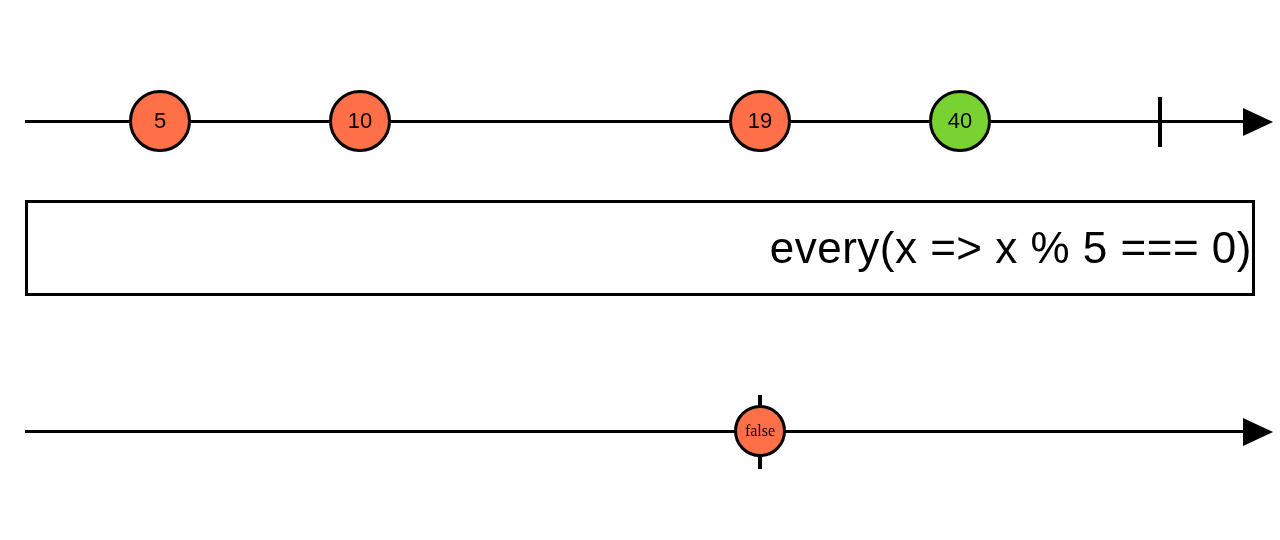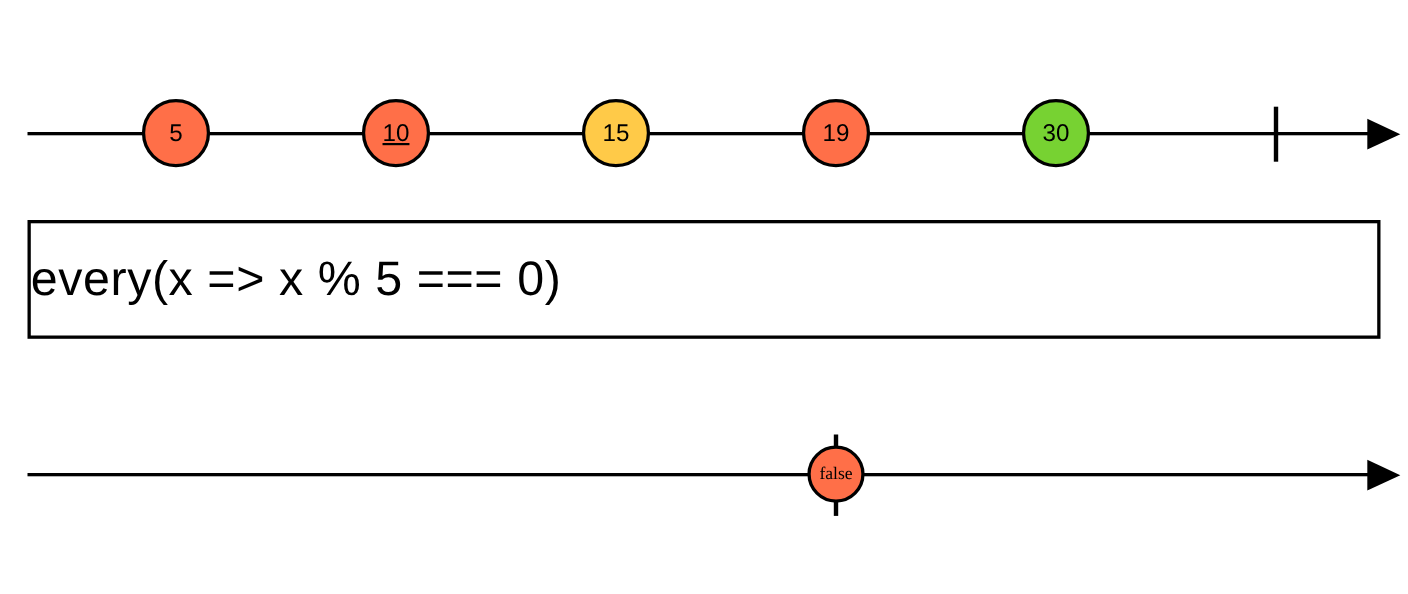--- a/index.html
+++ b/index.html
@@ -58,26 +58,26 @@
     background: #000;
     transform: translateX(-50%);
   }
 
   
   .operator-box {
     position: absolute;
     left: 25px;
     right: 25px;
     top: 200px;
-    height: 108px;
+    height: 96px;
     border: 3px solid #000;
     box-sizing: border-box;
     display: flex;
     align-items: center;
-    justify-content: flex-start;
+    justify-content: flex-end;
     background: #fafafa00;
   }
   .operator-label {
     font-size: 44px;
     letter-spacing: 0.5px;
   }
 </style>
 </head>
 <body>
 
@@ -87,41 +87,36 @@
   <div class="arrowhead" style="top:108px; left:1243px;"></div>
 
   <div class="tick" style="top:97px; height:50px; left:1160px;"></div>
 
   <div class="marble-wrap" style="left:160px; top:121px;">
     <div class="marble" style="width:62px;height:62px;background:#ff6f48;font-size:22px;" style-bg="#ff6f48">
       <span>5</span>
     </div>
   </div>
 
-  <div class="marble-wrap" style="left:360px; top:121px;text-decoration:underline;">
+  <div class="marble-wrap" style="left:360px; top:121px;">
     <div class="marble" style="width:62px;height:62px;background:#ff6f48;font-size:22px;">
       <span>10</span>
     </div>
   </div>
 
-  <div class="marble-wrap" style="left:560px; top:121px;">
-    <div class="marble" style="width:62px;height:62px;background:#ffca48;font-size:22px;">
-      <span>15</span>
-    </div>
-  </div>
 
   <div class="marble-wrap" style="left:760px; top:121px;">
     <div class="marble" style="width:62px;height:62px;background:#ff6f48;font-size:22px;">
       <span>19</span>
     </div>
   </div>
 
   <div class="marble-wrap" style="left:960px; top:121px;">
     <div class="marble" style="width:62px;height:62px;background:#77d232;font-size:22px;">
-      <span>30</span>
+      <span>40</span>
     </div>
   </div>
 
   <div class="operator-box">
     <span class="operator-label">every(x =&gt; x % 5 === 0)</span>
   </div>
 
   <div class="timeline" style="top:430px;"></div>
   <div class="arrowhead" style="top:418px; left:1243px;"></div>
 

